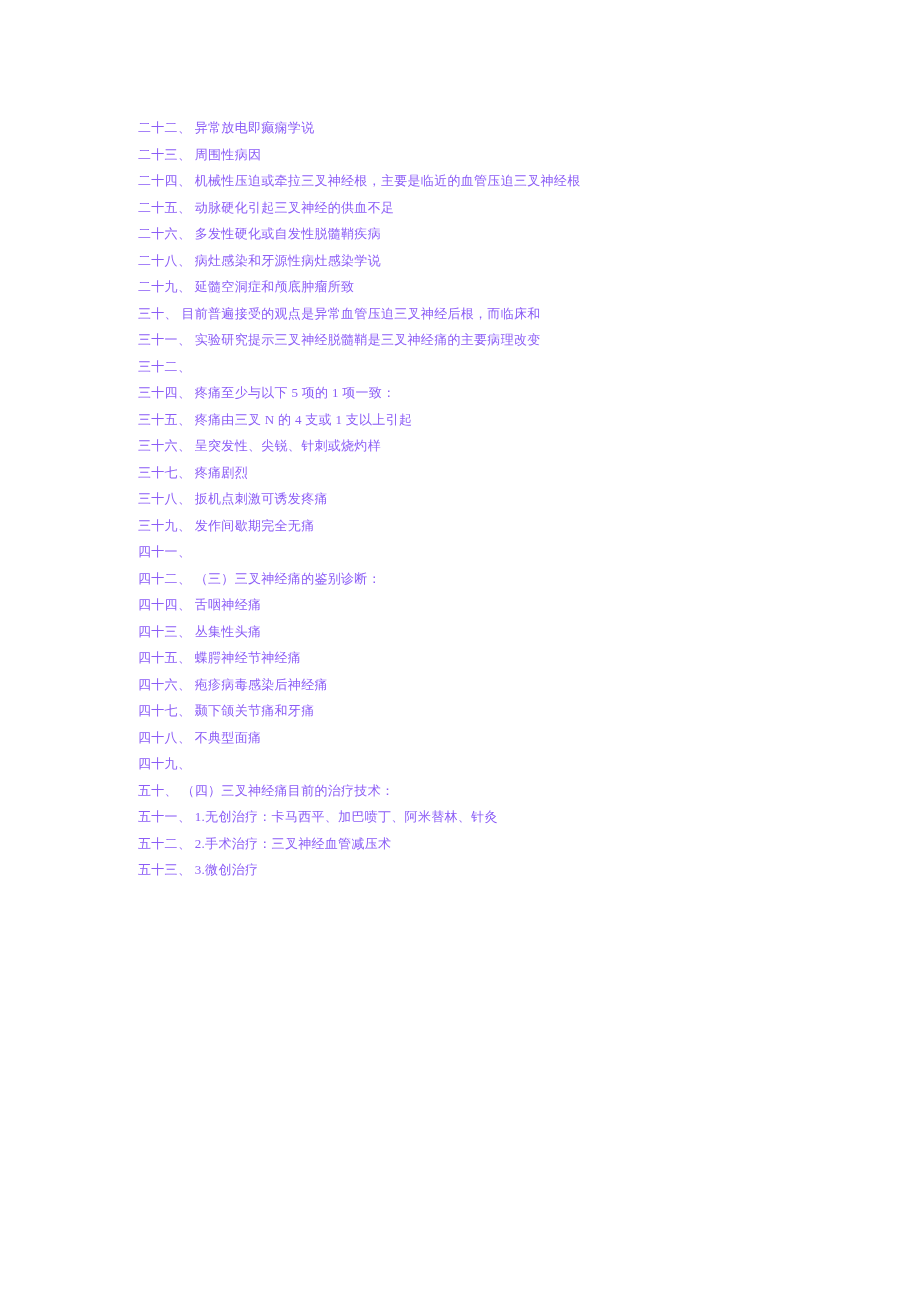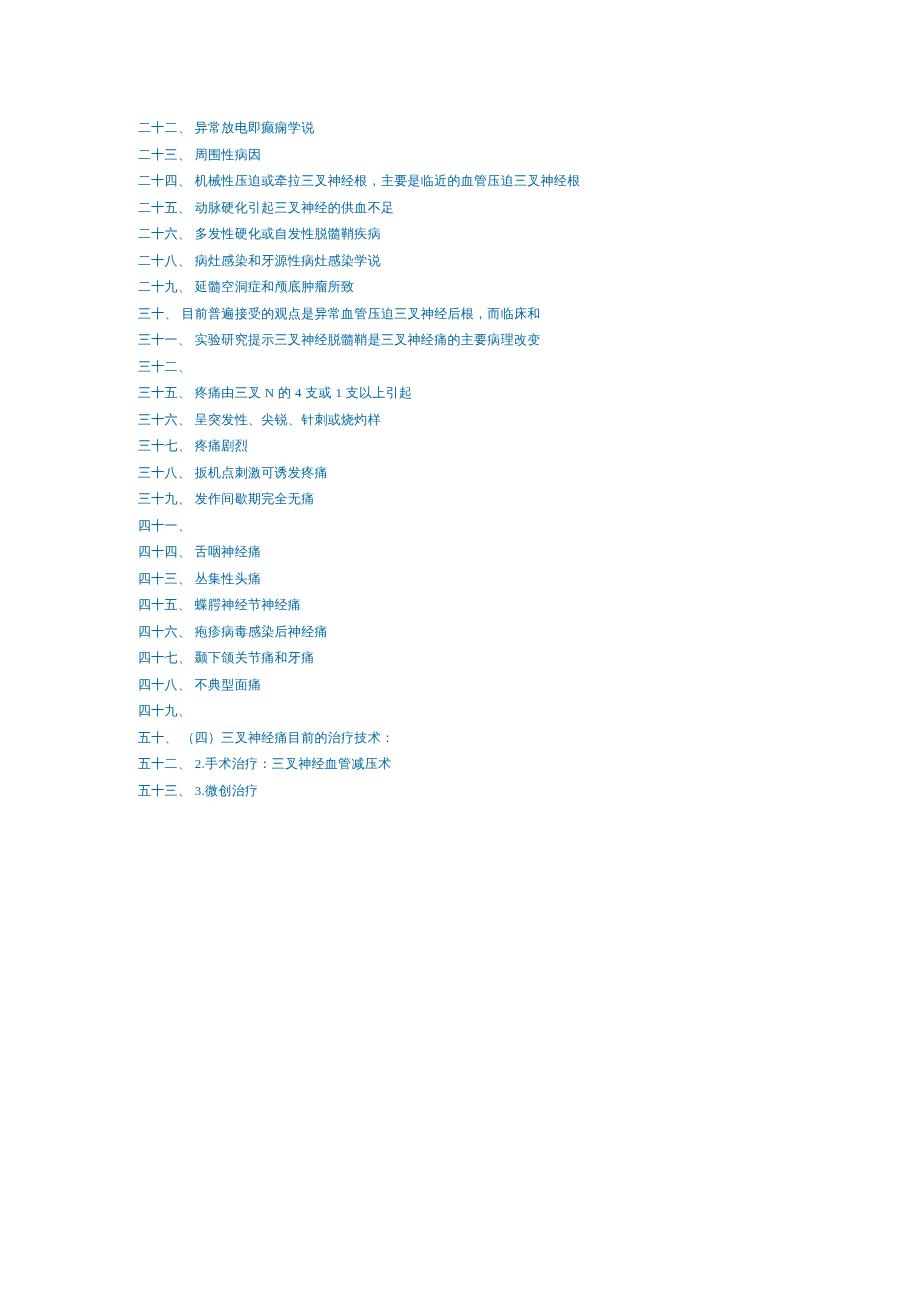--- a/index.html
+++ b/index.html
@@ -9,49 +9,52 @@
     width: 920px;
   }
   .page {
     padding: 115px 0 0 138px;
     width: 782px;
     box-sizing: border-box;
   }
   .line {
     font-family: "SimSun", "宋体", serif;
     font-size: 13px;
-    color: #0369a1;
+    color: #8b5cf6;
     line-height: 26.5px;
     white-space: pre;
     letter-spacing: 0.3px;
   }
 </style>
 </head>
 <body>
 
 <div class="page" id="page-container">
     <div class="line"><span>二十二、</span><span> </span><span>异常放电即癫痫学说</span></div>
     <div class="line"><span>二十三、</span><span> </span><span>周围性病因</span></div>
     <div class="line"><span>二十四、</span><span> </span><span>机械性压迫或牵拉三叉神经根，主要是临近的血管压迫三叉神经根</span></div>
     <div class="line"><span>二十五、</span><span> </span><span>动脉硬化引起三叉神经的供血不足</span></div>
     <div class="line"><span>二十六、</span><span> </span><span>多发性硬化或自发性脱髓鞘疾病</span></div>
     <div class="line"><span>二十八、</span><span> </span><span>病灶感染和牙源性病灶感染学说</span></div>
     <div class="line"><span>二十九、</span><span> </span><span>延髓空洞症和颅底肿瘤所致</span></div>
     <div class="line"><span>三十、</span><span> </span><span>目前普遍接受的观点是异常血管压迫三叉神经后根，而临床和</span></div>
     <div class="line"><span>三十一、</span><span> </span><span>实验研究提示三叉神经脱髓鞘是三叉神经痛的主要病理改变</span></div>
     <div class="line"><span>三十二、</span><span> </span><span></span></div>
+    <div class="line"><span>三十四、</span><span> </span><span>疼痛至少与以下 5 项的 1 项一致：</span></div>
     <div class="line"><span>三十五、</span><span> </span><span>疼痛由三叉 N 的 4 支或 1 支以上引起</span></div>
     <div class="line"><span>三十六、</span><span> </span><span>呈突发性、尖锐、针刺或烧灼样</span></div>
     <div class="line"><span>三十七、</span><span> </span><span>疼痛剧烈</span></div>
     <div class="line"><span>三十八、</span><span> </span><span>扳机点刺激可诱发疼痛</span></div>
     <div class="line"><span>三十九、</span><span> </span><span>发作间歇期完全无痛</span></div>
     <div class="line"><span>四十一、</span><span> </span><span></span></div>
+    <div class="line"><span>四十二、</span><span> </span><span>（三）三叉神经痛的鉴别诊断：</span></div>
     <div class="line"><span>四十四、</span><span> </span><span>舌咽神经痛</span></div>
     <div class="line"><span>四十三、</span><span> </span><span>丛集性头痛</span></div>
     <div class="line"><span>四十五、</span><span> </span><span>蝶腭神经节神经痛</span></div>
     <div class="line"><span>四十六、</span><span> </span><span>疱疹病毒感染后神经痛</span></div>
     <div class="line"><span>四十七、</span><span> </span><span>颞下颌关节痛和牙痛</span></div>
     <div class="line"><span>四十八、</span><span> </span><span>不典型面痛</span></div>
     <div class="line"><span>四十九、</span><span> </span><span></span></div>
     <div class="line"><span>五十、</span><span> </span><span>（四）三叉神经痛目前的治疗技术：</span></div>
+    <div class="line"><span>五十一、</span><span> </span><span>1.无创治疗：卡马西平、加巴喷丁、阿米替林、针灸</span></div>
     <div class="line"><span>五十二、</span><span> </span><span>2.手术治疗：三叉神经血管减压术</span></div>
     <div class="line"><span>五十三、</span><span> </span><span>3.微创治疗</span></div>
   </div>
 
 </body></html>

